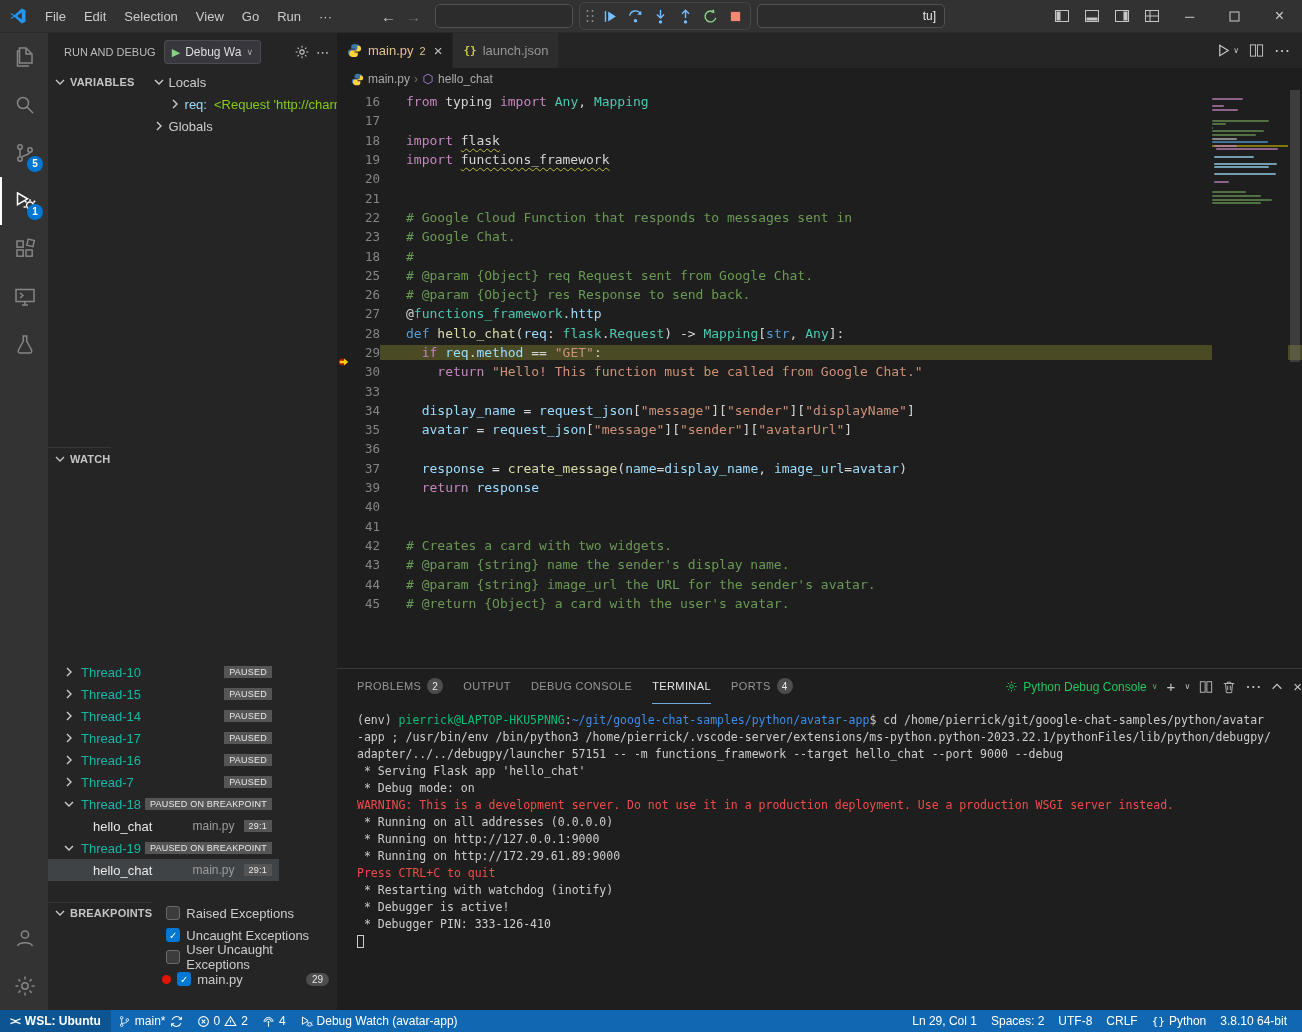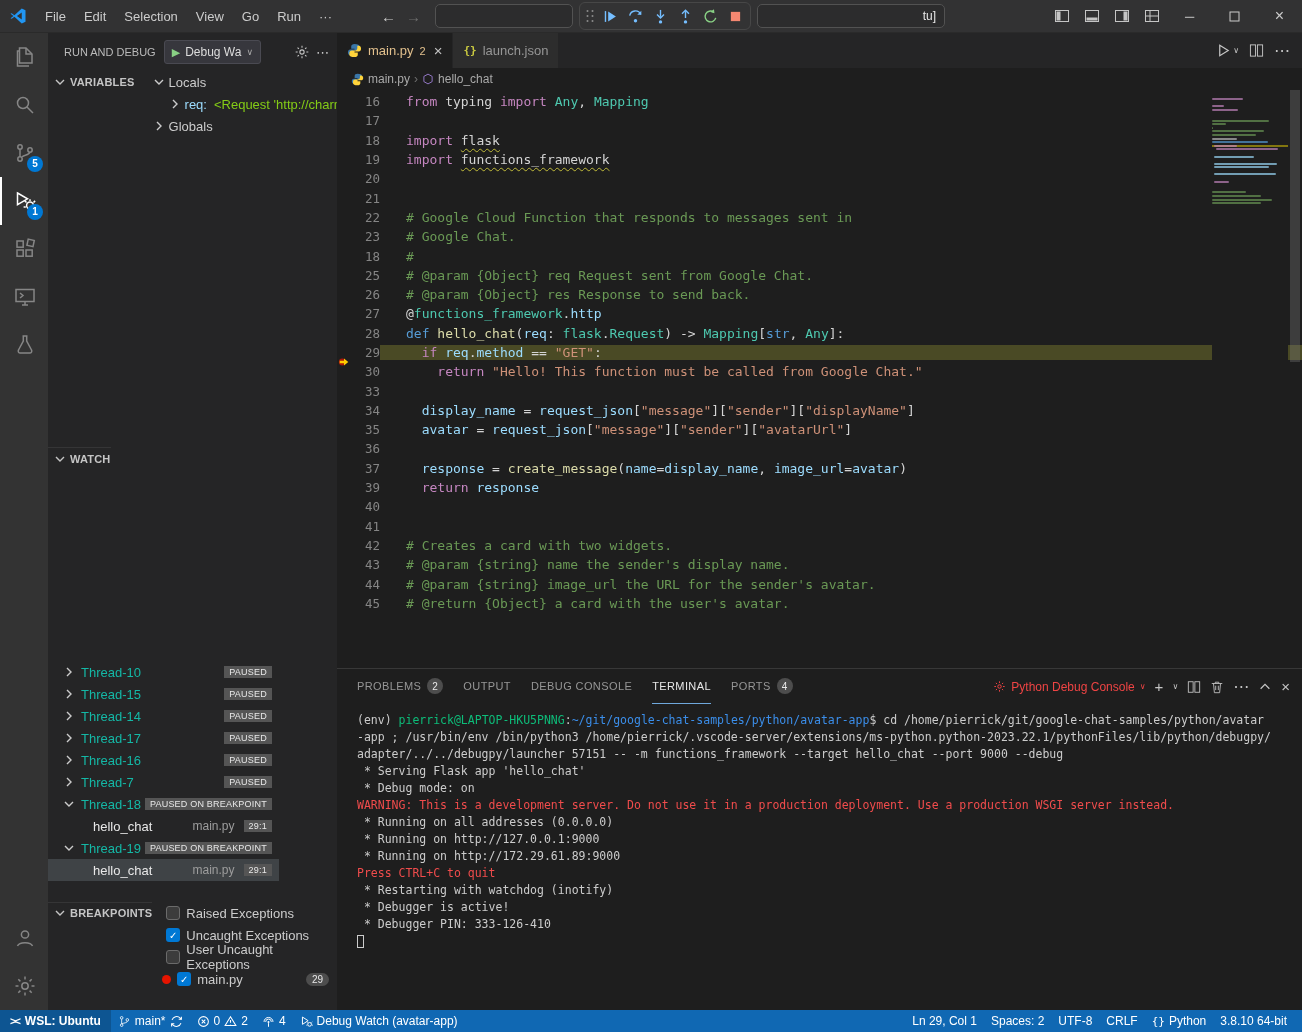--- a/index.html
+++ b/index.html
@@ -94,26 +94,26 @@
   .bp-arrow { position:absolute; left:1px; top:3px; }
   .minimap { position:absolute; top:0; right:14px; width:76px; height:100%; background:#1e1e1e; padding-top:8px; }
   .mm-line { height:2px; margin-bottom:1.6px; position:relative; }
   .mm-bar { height:2px; border-radius:1px; }
   .mm-hl { background:rgba(230,205,0,0.5); }
   .vscroll { position:absolute; top:0; right:0; width:14px; height:100%; }
   .vscroll-thumb { position:absolute; top:0; right:2px; width:10px; height:272px; background:rgba(121,121,121,0.35); }
 
   
   .panel { height:342px; border-top:1px solid #383838; display:flex; flex-direction:column; background:#1e1e1e; }
-  .panel-head { height:35px; display:flex; align-items:center; padding:0 12px 0 20px; }
+  .panel-head { height:35px; display:flex; align-items:center; padding:0 0 0 20px; }
   .ptab { font-size:11px; letter-spacing:.4px; color:#969696; margin-right:20px; height:35px; display:flex; align-items:center; gap:6px; border-bottom:1px solid transparent; }
   .ptab.active { color:#e7e7e7; border-bottom:1px solid #6fa8dc; }
   .ptab-badge { background:#4d4d4d; color:#eaeaea; font-size:10px; min-width:16px; height:16px; border-radius:9px; display:flex; align-items:center; justify-content:center; padding:0 4px; }
   .panel-actions { margin-left:auto; display:flex; align-items:center; gap:9px; color:#c5c5c5; }
-  .console-sel { display:flex; align-items:center; gap:5px; font-size:12px; color:#ef4444; }
+  .console-sel { display:flex; align-items:center; gap:5px; font-size:12px; color:#22c55e; }
   .terminal { flex:1; padding:8px 8px 0 20px; font-family:"DejaVu Sans Mono","Liberation Mono",monospace; font-size:11.5px; line-height:17px; overflow:hidden; }
   .tl { white-space:pre; }
   .t-p{color:#cccccc} .t-g{color:#0dbc79} .t-b{color:#3b8eea} .t-r{color:#f14c4c}
   .t-cursor { display:inline-block; width:7px; height:13px; border:1px solid #cccccc; vertical-align:middle; }
 
   
   .statusbar { height:22px; background:#1068b3; color:#ffffff; display:flex; align-items:center; font-size:12px; }
   .sb-item { display:flex; align-items:center; gap:4px; padding:0 7px; height:22px; white-space:nowrap; }
   .sb-item svg { width:13px; height:13px; }
   .sb-remote { background:rgba(0,0,0,0.18); padding:0 10px; font-weight:bold; }

